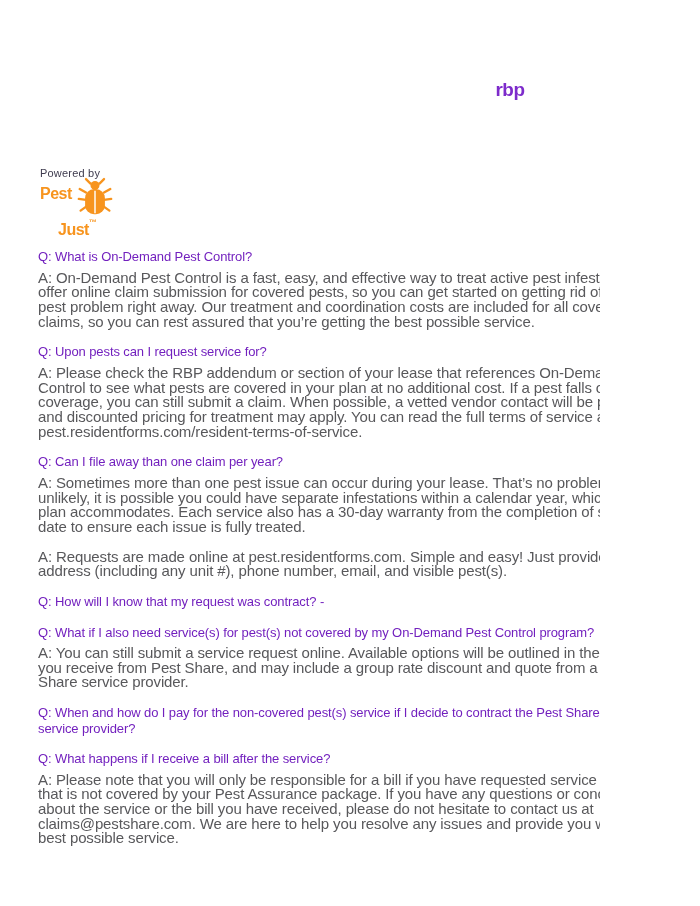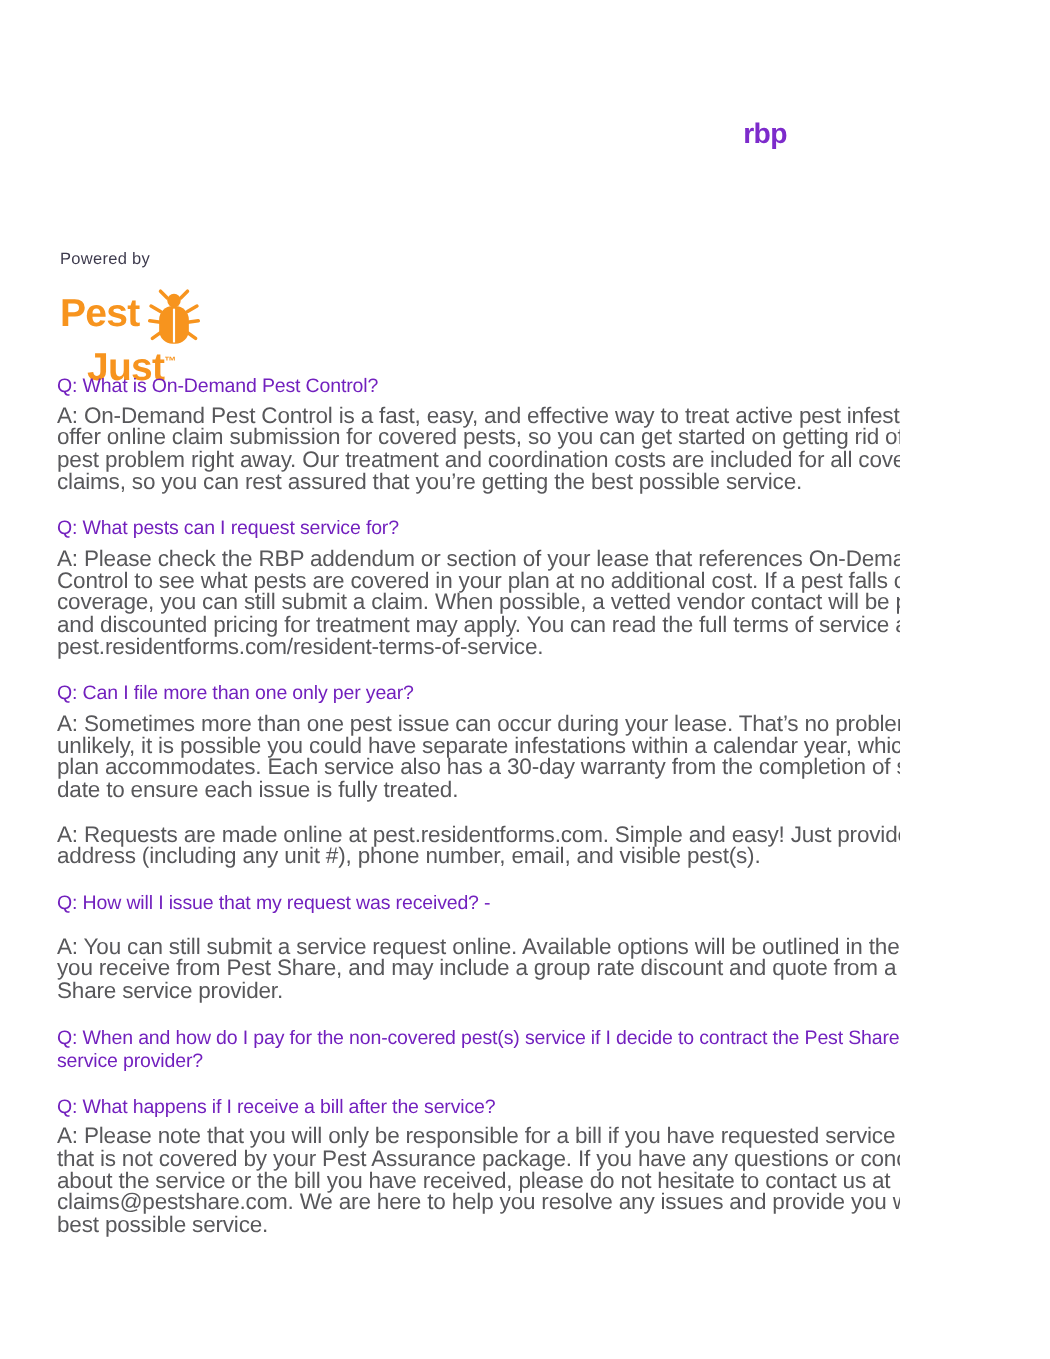--- a/index.html
+++ b/index.html
@@ -17,23 +17,23 @@
   .title-line2 { font-size:29px; font-weight:700; line-height:37px; letter-spacing:0.2px; }
   .brand { position:absolute; top:50px; right:68px; display:flex; align-items:flex-start; }
   .brand-badge { width:64px; height:68px; }
   .badge-rbp-text { font-weight:700; font-size:23px; fill:#7D2BCB; font-family:"Liberation Sans", sans-serif; letter-spacing:-0.5px; }
   .brand-text { display:flex; margin-top:14px; margin-left:9px; color:#ffffff; }
   .brand-by { font-size:10px; font-weight:400; margin-top:1px; margin-right:3px; }
   .brand-stack { text-align:right; font-weight:700; font-size:19px; line-height:16px; letter-spacing:0.2px; }
   .wave { position:absolute; left:0; bottom:0; width:700px; height:100px; display:block; }
   
   .powered { position:absolute; left:40px; top:167px; }
-  .powered-label { font-size:11px; color:#3E3B4E; letter-spacing:0.2px; margin-bottom:17px; }
+  .powered-label { font-size:11px; color:#3E3B4E; letter-spacing:0.2px; margin-bottom:2px; }
   .pest-row { display:flex; align-items:flex-start; }
-  .brand-orange { color:#F7941E; font-weight:800; font-size:26px; line-height:25px; letter-spacing:-0.5px; }
+  .brand-orange { color:#F7941E; font-weight:800; font-size:16px; line-height:25px; letter-spacing:-0.5px; }
   .bug { width:36px; height:42px; margin-left:5px; margin-top:-4px; }
   .share-row { margin-left:18px; margin-top:-2px; }
   .tm { font-size:8px; color:#F7941E; font-weight:700; vertical-align:10px; }
   
   .content { position:absolute; left:38px; top:249px; width:625px; }
   .faq { margin-bottom:15px; }
   .faq-q { color:#7220BE; font-weight:400; font-size:13px; line-height:15.5px; margin:0 0 6px 0; letter-spacing:-0.1px; }
   .faq-a { color:#58585B; font-size:15px; line-height:14.7px; margin:0; letter-spacing:-0.12px; }
 </style>
 </head>
@@ -94,38 +94,39 @@
   </div>
 
   <div class="content">
 
     <div class="faq">
       <p class="faq-q">Q: What is On-Demand Pest Control?</p>
       <p class="faq-a">A: On-Demand Pest Control is a fast, easy, and effective way to treat active pest infestation. We offer online claim submission for covered pests, so you can get started on getting rid of your pest problem right away. Our treatment and coordination costs are included for all covered claims, so you can rest assured that you’re getting the best possible service.</p>
     </div>
 
     <div class="faq">
-      <p class="faq-q">Q: What pests can I request service for?</p>
+      <p class="faq-q">Q: Upon pests can I request service for?</p>
       <p class="faq-a">A: Please check the RBP addendum or section of your lease that references On-Demand Pest Control to see what pests are covered in your plan at no additional cost. If a pest falls outside of coverage, you can still submit a claim. When possible, a vetted vendor contact will be provided and discounted pricing for treatment may apply. You can read the full terms of service at pest.residentforms.com/resident-terms-of-service.</p>
     </div>
 
     <div class="faq">
-      <p class="faq-q">Q: Can I file more than one only per year?</p>
+      <p class="faq-q">Q: Can I file away than one claim per year?</p>
       <p class="faq-a">A: Sometimes more than one pest issue can occur during your lease. That’s no problem! While unlikely, it is possible you could have separate infestations within a calendar year, which the plan accommodates. Each service also has a 30-day warranty from the completion of service date to ensure each issue is fully treated.</p>
     </div>
 
     <div class="faq">
       <p class="faq-a">A: Requests are made online at pest.residentforms.com. Simple and easy! Just provide your address (including any unit #), phone number, email, and visible pest(s).</p>
     </div>
 
     <div class="faq">
-      <p class="faq-q">Q: How will I issue that my request was received? -</p>
+      <p class="faq-q">Q: How will I know that my request was contract? -</p>
     </div>
 
     <div class="faq">
+      <p class="faq-q">Q: What if I also need service(s) for pest(s) not covered by my On-Demand Pest Control program?</p>
       <p class="faq-a">A: You can still submit a service request online. Available options will be outlined in the email you receive from Pest Share, and may include a group rate discount and quote from a Pest Share service provider.</p>
     </div>
 
     <div class="faq">
       <p class="faq-q">Q: When and how do I pay for the non-covered pest(s) service if I decide to contract the Pest Share assigned service provider?</p>
     </div>
 
     <div class="faq">
       <p class="faq-q">Q: What happens if I receive a bill after the service?</p>
       <p class="faq-a">A: Please note that you will only be responsible for a bill if you have requested service for a pest that is not covered by your Pest Assurance package. If you have any questions or concerns about the service or the bill you have received, please do not hesitate to contact us at claims@pestshare.com. We are here to help you resolve any issues and provide you with the best possible service.</p>

